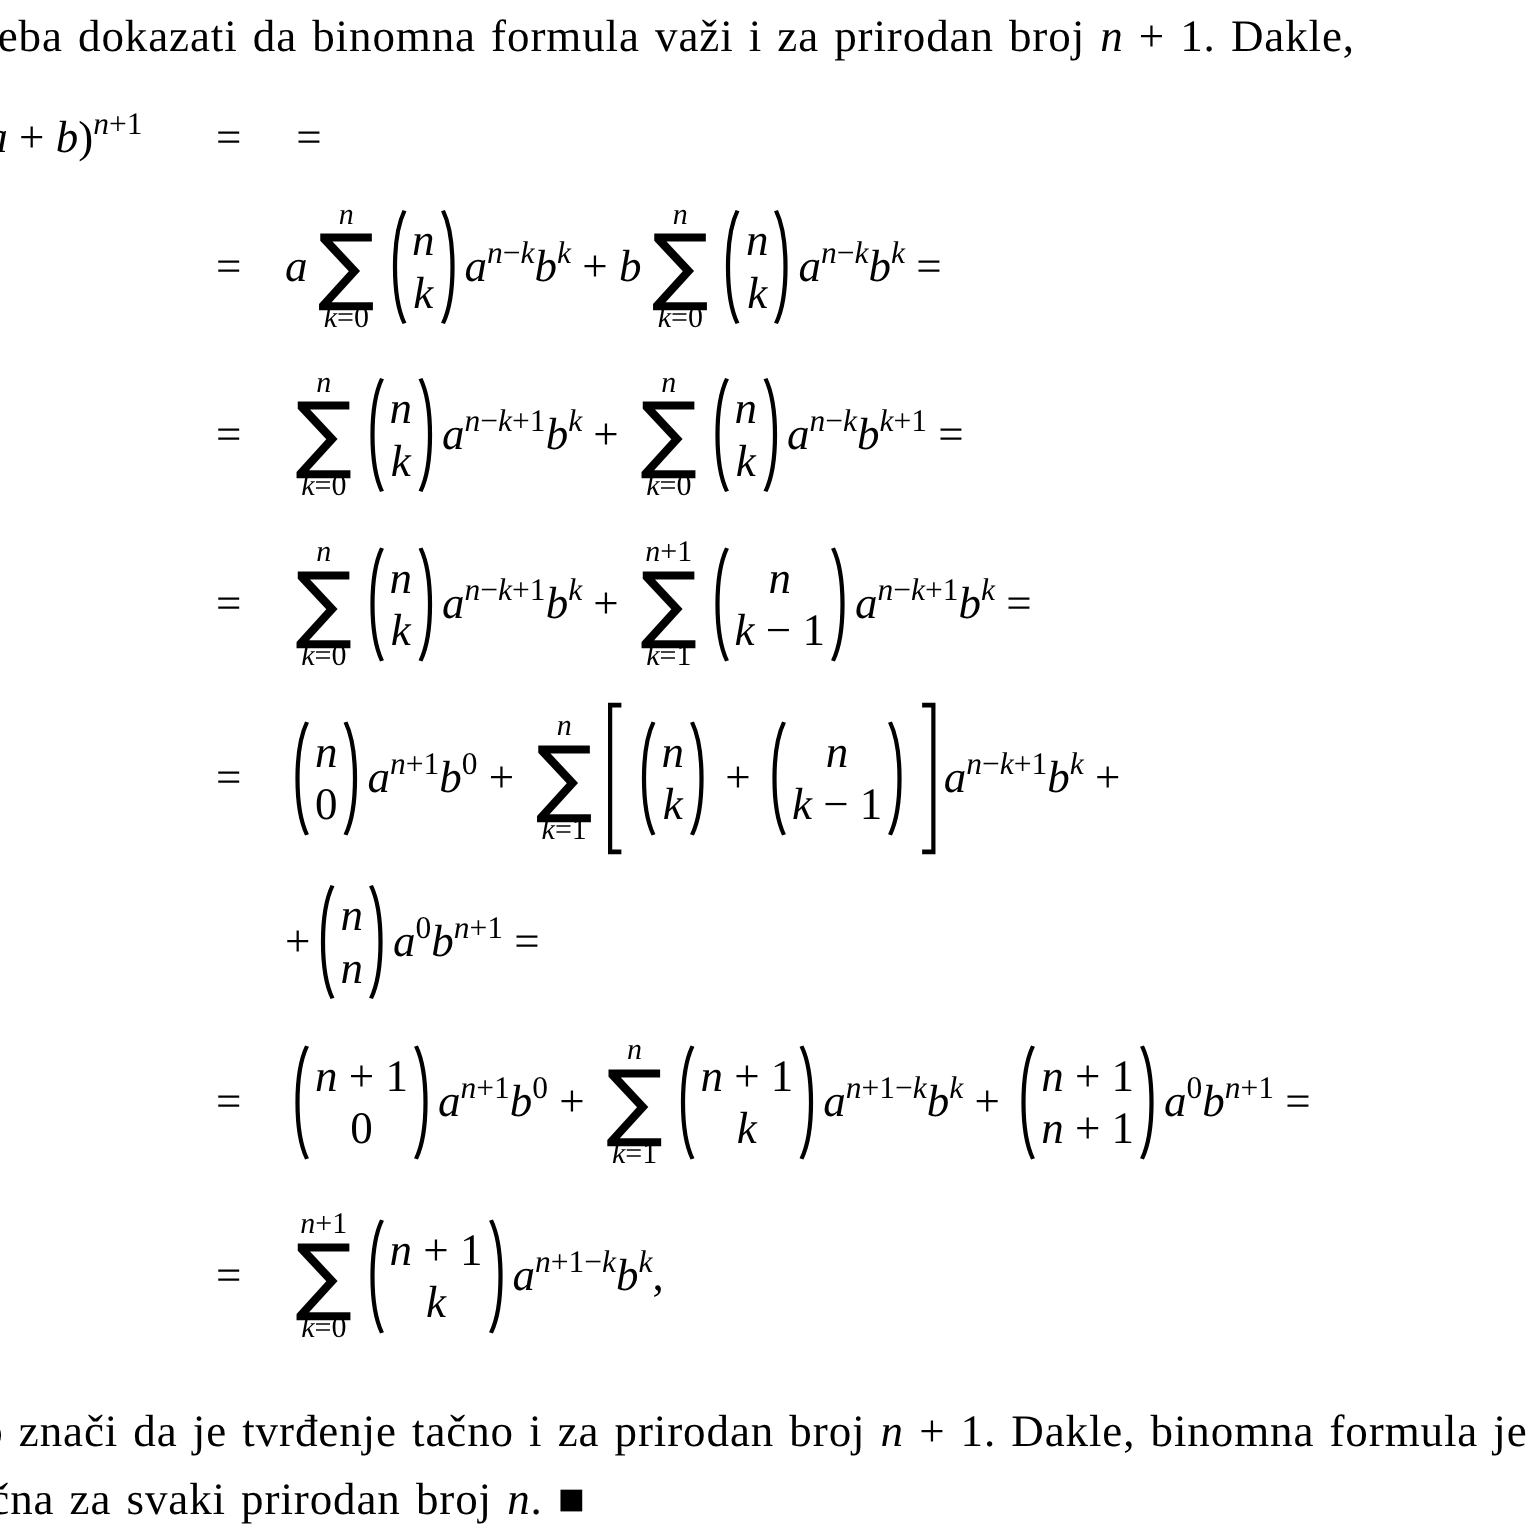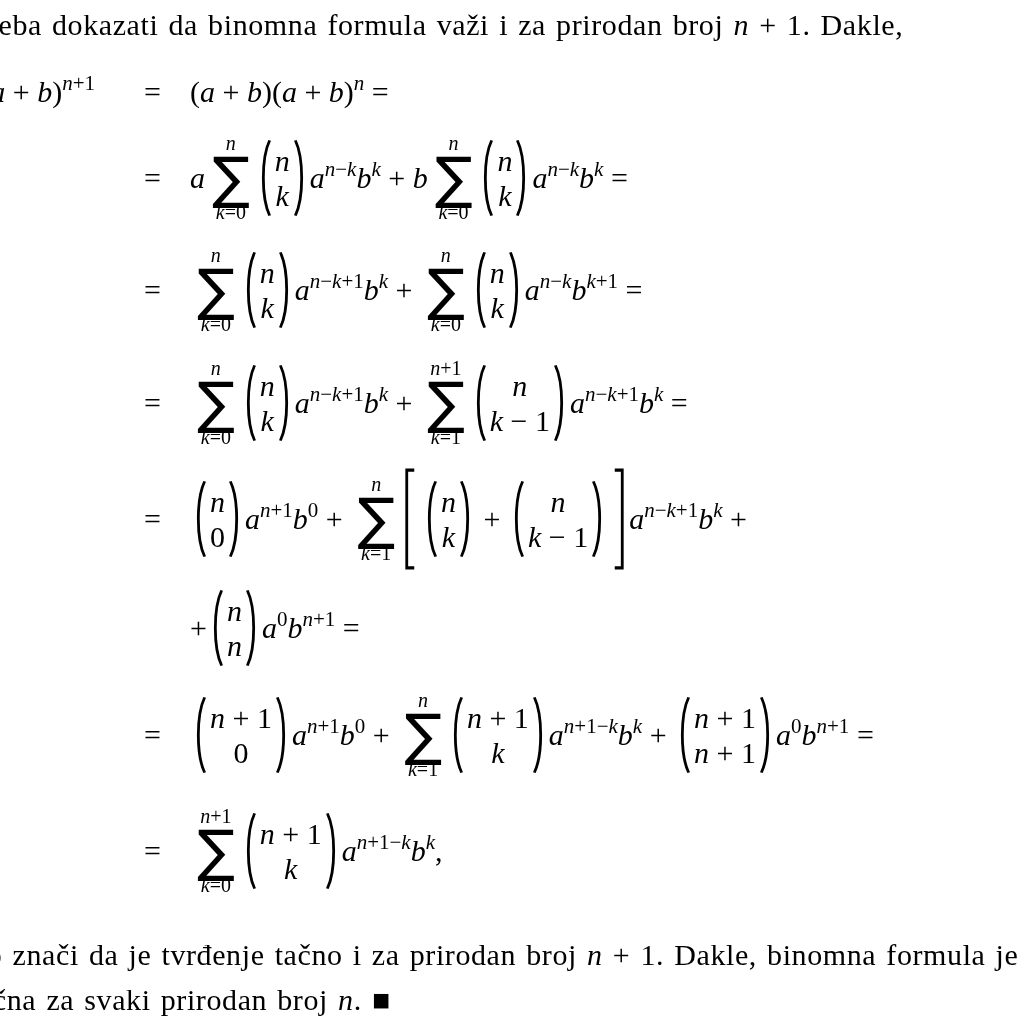--- a/index.html
+++ b/index.html
@@ -54,21 +54,20 @@
 
   <div class="para ptop"><span class="txt">Treba dokazati da binomna formula važi i za prirodan broj </span><span class="mrun"><i>n</i> + 1</span><span class="txt">. Dakle,</span></div>
 
   <div class="eq">
     <div class="eqrow rh1">
       <div class="lhs">
           <span class="mrun">(<i>a</i> + <i>b</i>)<span class="sup"><i>n</i>+1</span></span>
         </div>
       <div class="rel">=</div>
       <div class="cnt">
-          <span class="mrun">(<i>a</i> + <i>b</i>)(<i>a</i> + <i>b</i>)<span class="sup"><i>n</i></span></span>
           <span class="mrun"> =</span>
         </div>
     </div>
     <div class="eqrow rh2">
       <div class="lhs"></div>
       <div class="rel">=</div>
       <div class="cnt">
           <span class="mrun"><i>a</i></span>
           <div class="sum">
             <div class="hi"><i>n</i></div>

